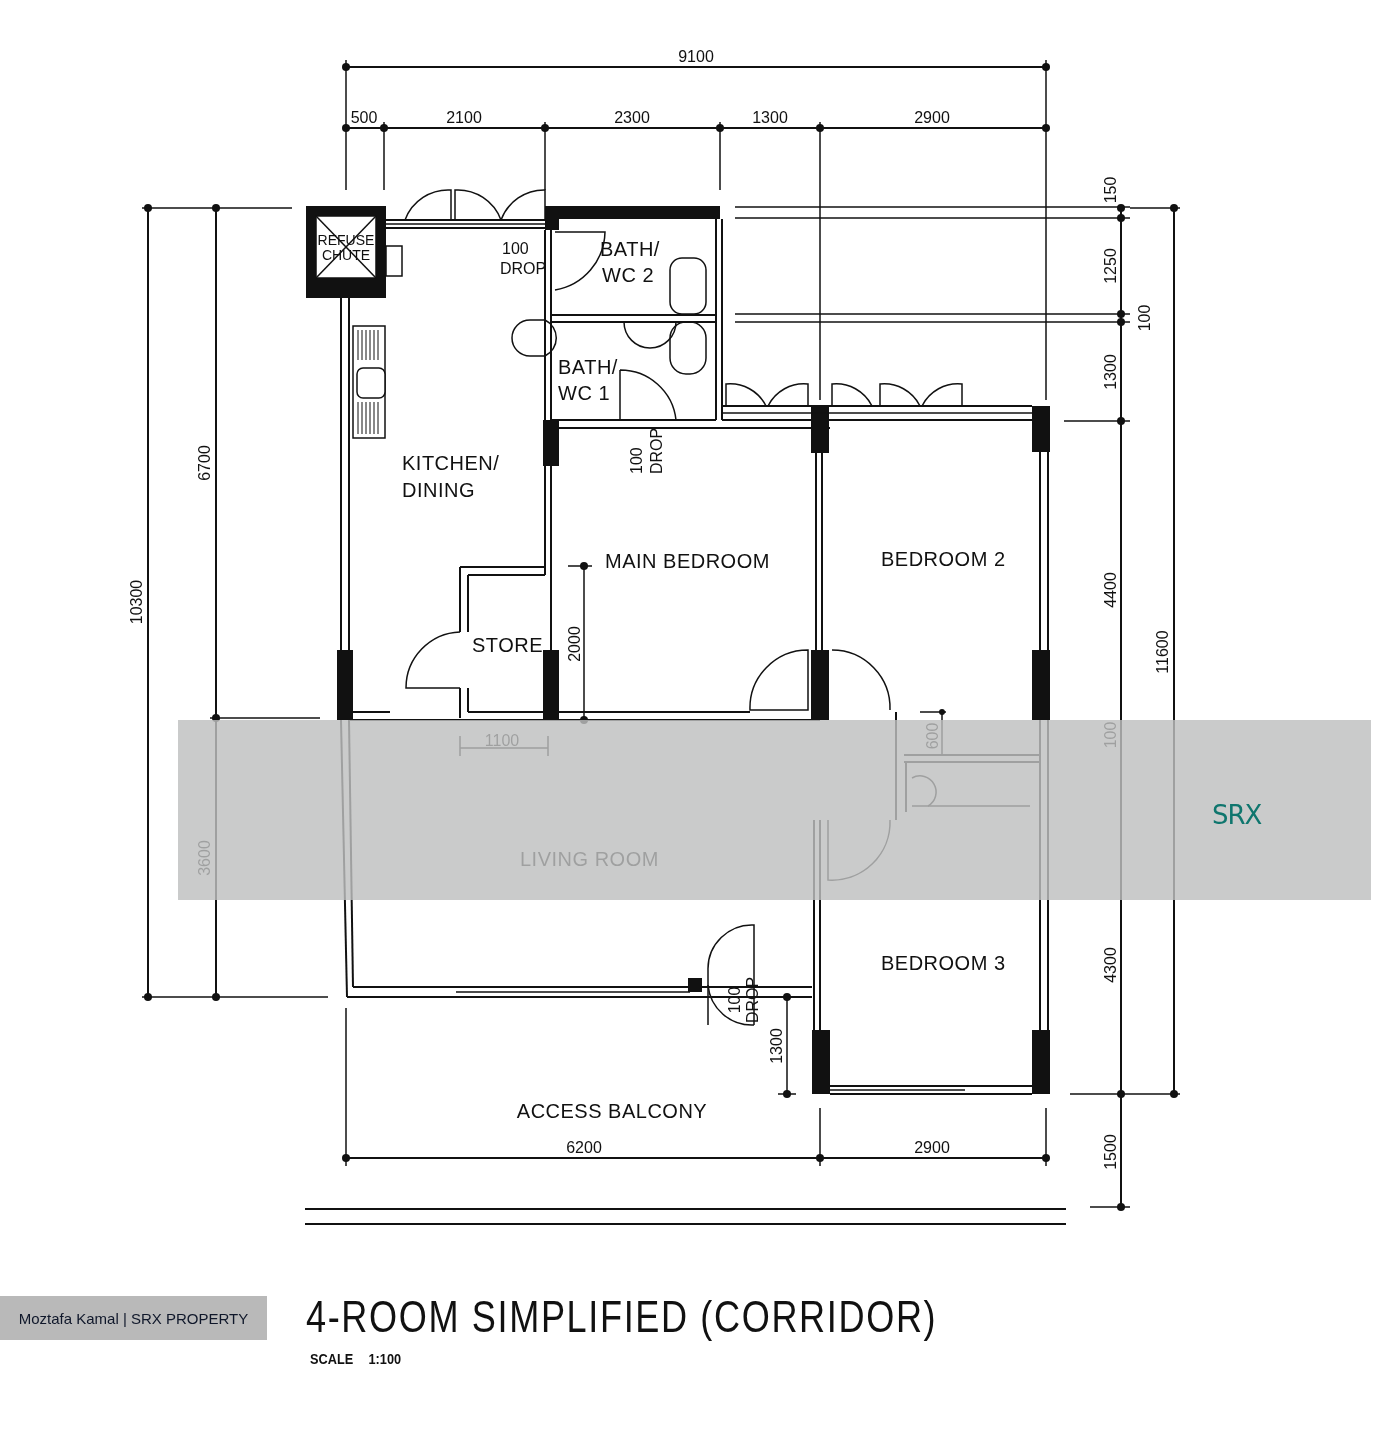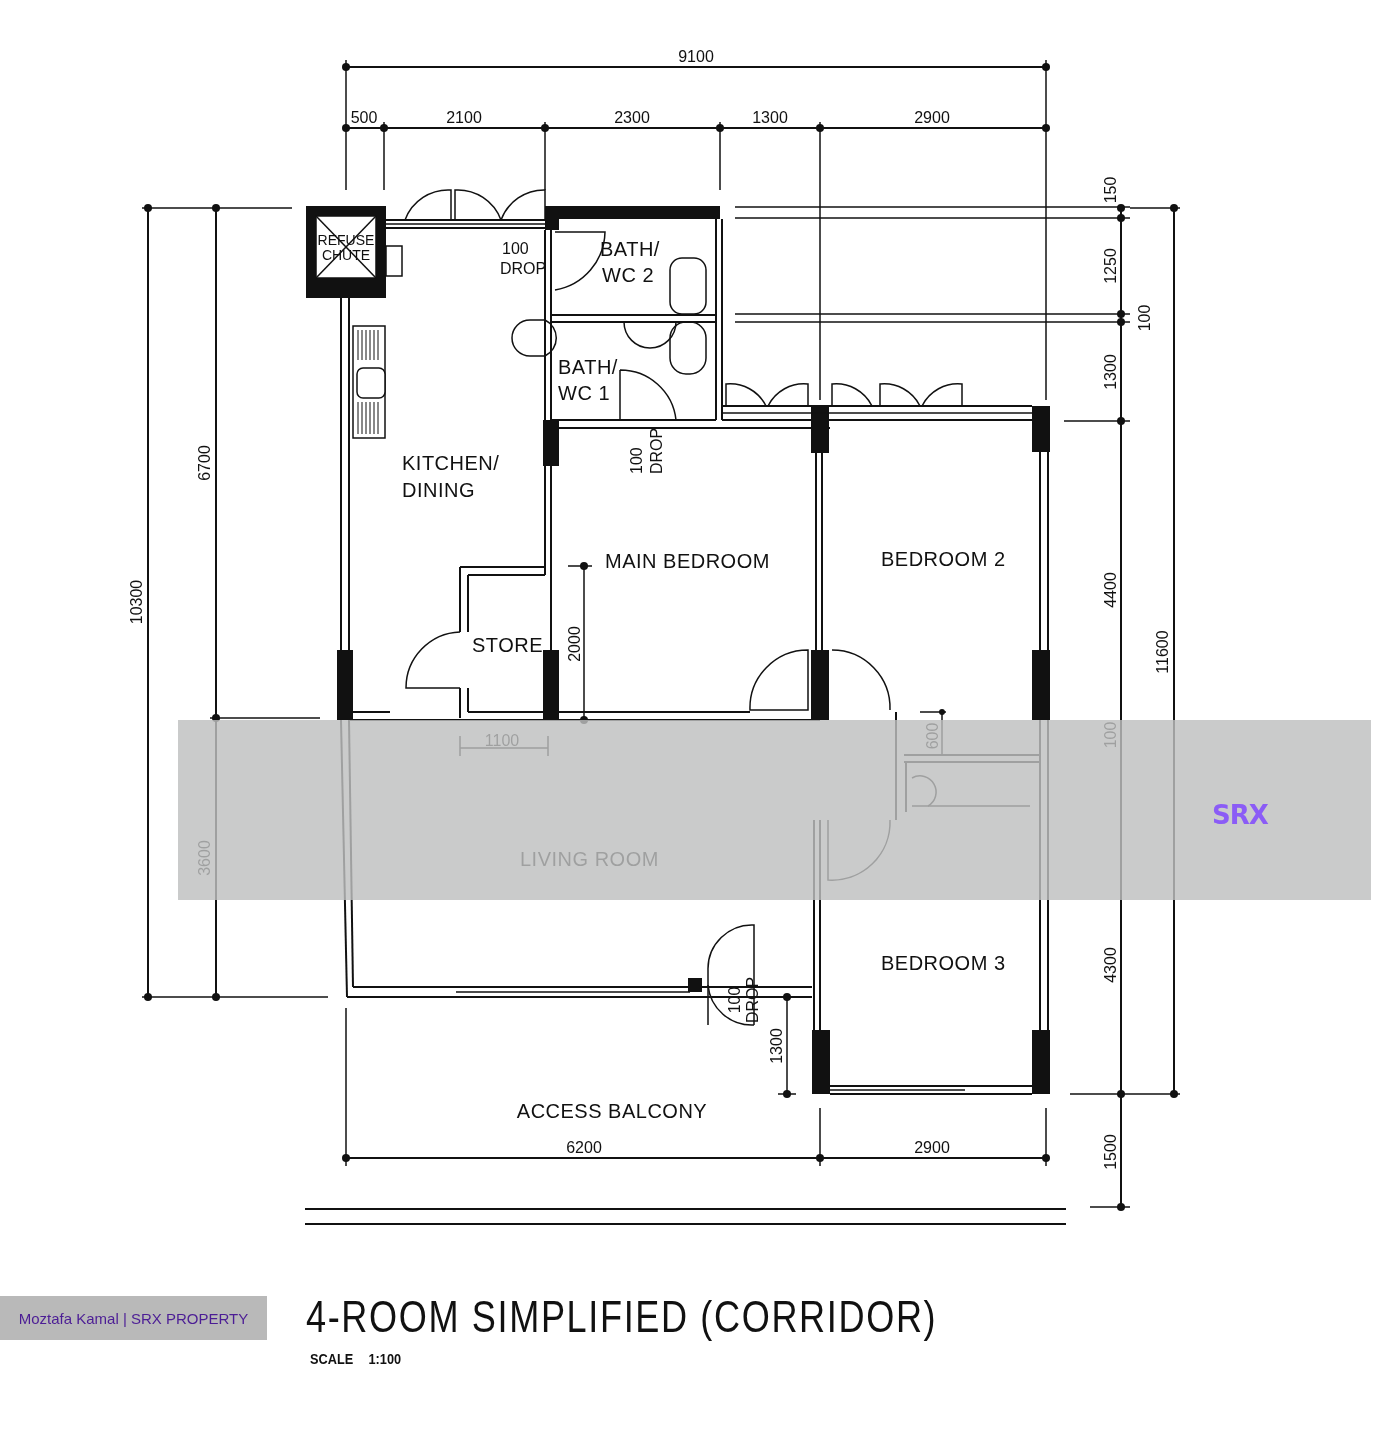--- a/index.html
+++ b/index.html
@@ -8,22 +8,22 @@
   .cad { font-family: "Liberation Sans Narrow", "Liberation Sans", sans-serif; fill: #111; }
   .room { font-size: 20px; letter-spacing: 0.5px; }
   .dim { font-size: 16px; }
   .small { font-size: 14px; }
   .wall { stroke: #111; stroke-width: 2; fill: none; }
   .thin { stroke: #111; stroke-width: 1.5; fill: none; }
   .solid { fill: #111; stroke: none; }
   .dimline { stroke: #111; stroke-width: 2; fill: none; }
   .dot { fill: #111; }
   .watermark-band { position: absolute; left: 178px; top: 720px; width: 1193px; height: 180px; background: rgba(190,192,192,0.82); pointer-events: none; }
-  .wm-logo { position: absolute; left: 1212px; top: 800px; color: #8b5cf6; font-size: 26px; font-weight: bold; letter-spacing: -1px; font-family: "DejaVu Sans", sans-serif; }
-  .credit { position: absolute; left: 0; top: 1296px; width: 267px; height: 44px; background: #b9b9b9; color: #4c1d95; font-size: 15px; display: flex; align-items: center; justify-content: center; font-family: "Liberation Sans", sans-serif; }
+  .wm-logo { position: absolute; left: 1212px; top: 800px; color: #0f766e; font-size: 26px; font-weight: normal; letter-spacing: -1px; font-family: "DejaVu Sans", sans-serif; }
+  .credit { position: absolute; left: 0; top: 1296px; width: 267px; height: 44px; background: #b9b9b9; color: #0f172a; font-size: 15px; display: flex; align-items: center; justify-content: center; font-family: "Liberation Sans", sans-serif; }
   .title { position: absolute; left: 306px; top: 1292px; font-size: 44px; color: #111; letter-spacing: 2px; font-family: "Liberation Sans", sans-serif; transform: scaleX(0.82); transform-origin: left top; font-weight: normal; }
   .scale { position: absolute; left: 310px; top: 1350px; font-size: 15px; color: #111; font-weight: bold; font-family: "Liberation Sans", sans-serif; transform: scaleX(0.85); transform-origin: left top; }
   .scale span { margin-right: 18px; }
 </style>
 </head>
 <body>
 
 <svg id="plan" viewBox="0 0 1373 1440" xmlns="http://www.w3.org/2000/svg">
 
   <g>

